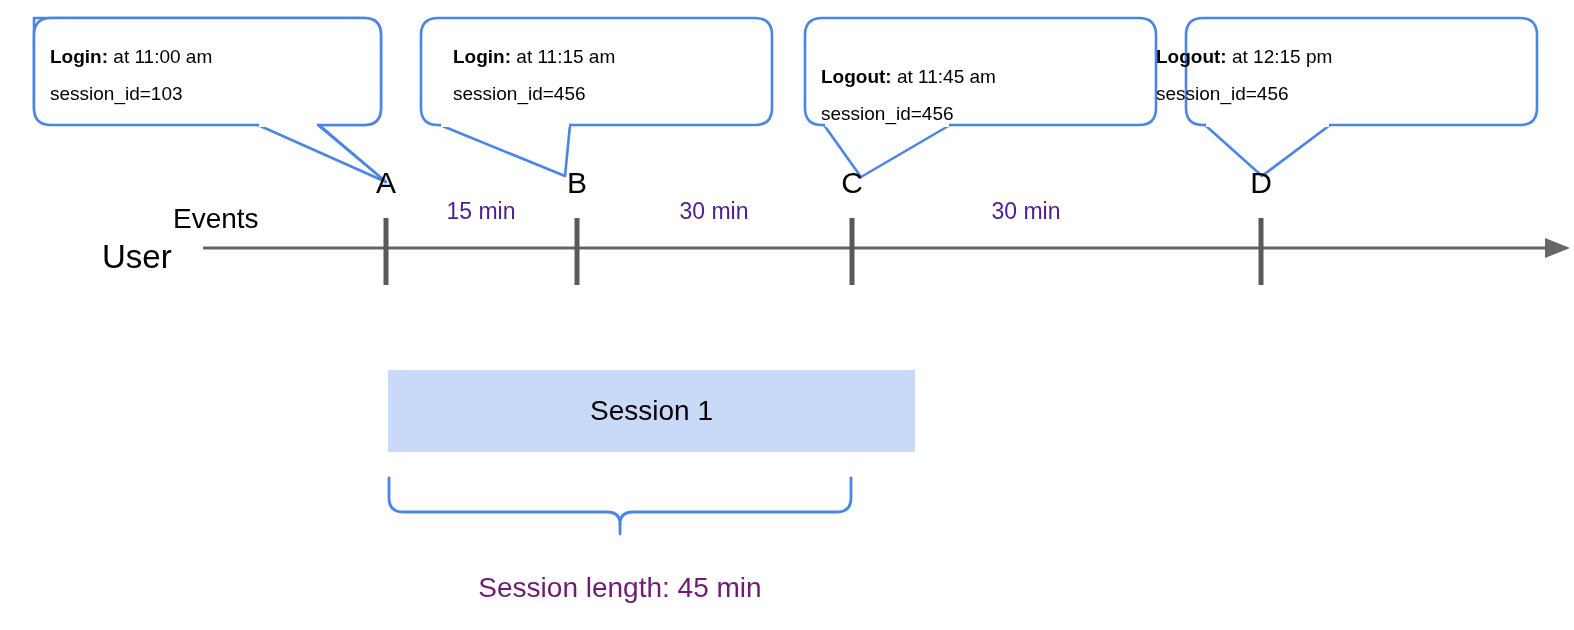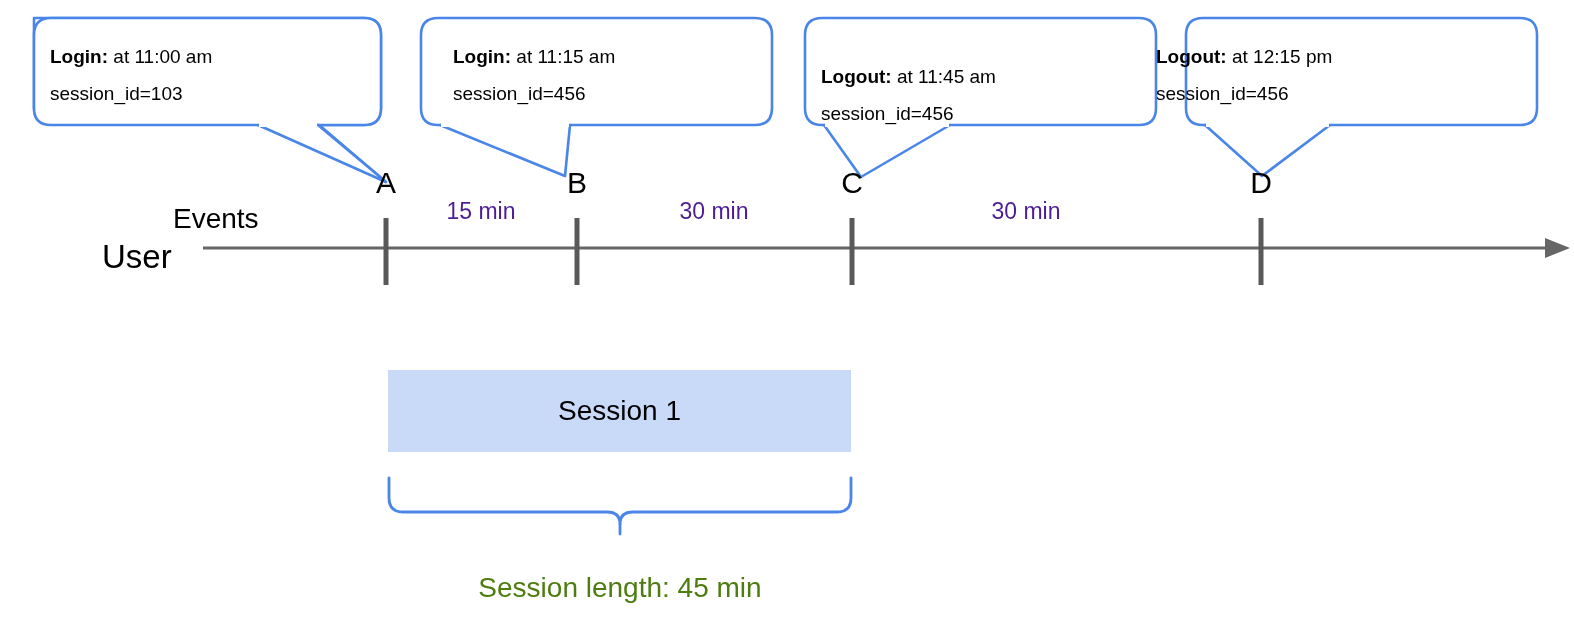--- a/index.html
+++ b/index.html
@@ -68,21 +68,21 @@
     position: absolute;
     display: flex;
     align-items: center;
     justify-content: center;
     font-size: 28px;
     color: #000000;
   }
   .caption {
     position: absolute;
     font-size: 28px;
-    color: #4d7c0f;
+    color: #701a75;
     text-align: center;
     white-space: nowrap;
   }
 </style>
 </head>
 <body>
 
 <div id="canvas">
 
   <svg class="svg-layer" viewBox="0 0 1574 630" xmlns="http://www.w3.org/2000/svg">
@@ -175,19 +175,19 @@
 
   <div class="marker-label" style="left:366px; top:166px; width:40px;">A</div>
   <div class="marker-label" style="left:557px; top:166px; width:40px;">B</div>
   <div class="marker-label" style="left:832px; top:166px; width:40px;">C</div>
   <div class="marker-label" style="left:1241px; top:166px; width:40px;">D</div>
 
   <div class="interval-label" style="left:421px; top:198px; width:120px;">15 min</div>
   <div class="interval-label" style="left:654px; top:198px; width:120px;">30 min</div>
   <div class="interval-label" style="left:966px; top:198px; width:120px;">30 min</div>
 
-  <div class="session-box" style="left:388px; top:370px; width:463px; height:82px; background:#c9daf8;">
+  <div class="session-box" style="left:388px; top:370px; width:527px; height:82px; background:#c9daf8;">
     <span>Session 1</span>
   </div>
 
   <div class="caption" style="left:420px; top:572px; width:400px;">Session length: 45 min</div>
 
 </div>
 
 </body></html>

